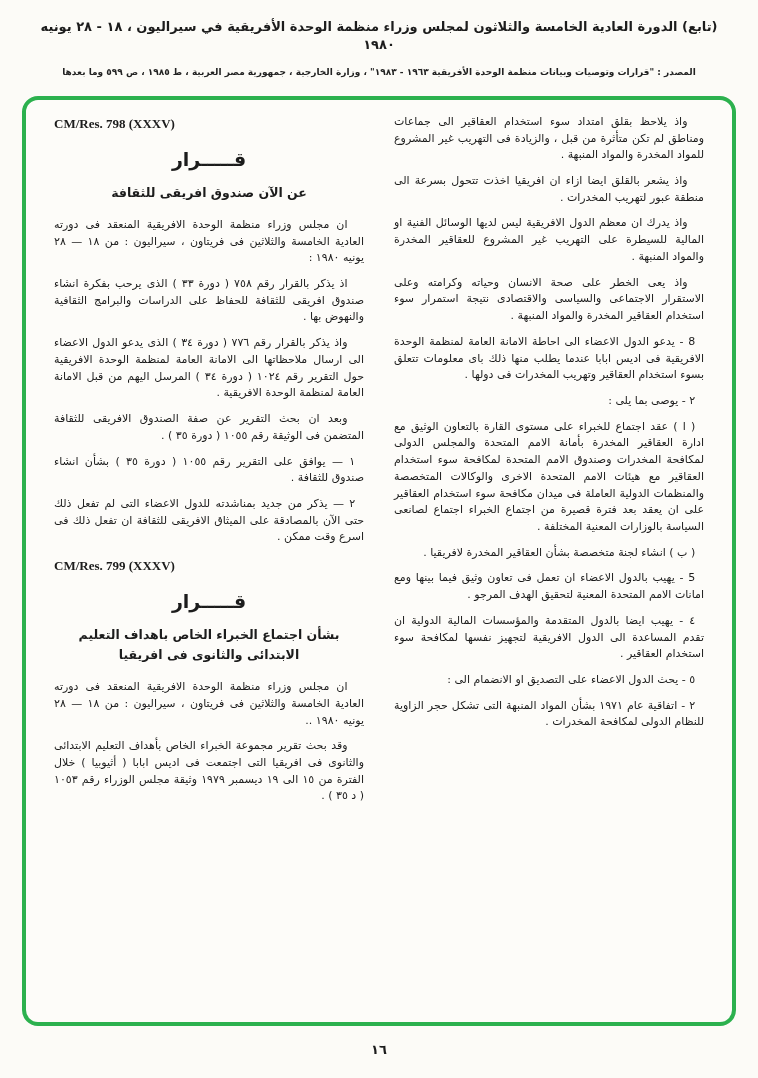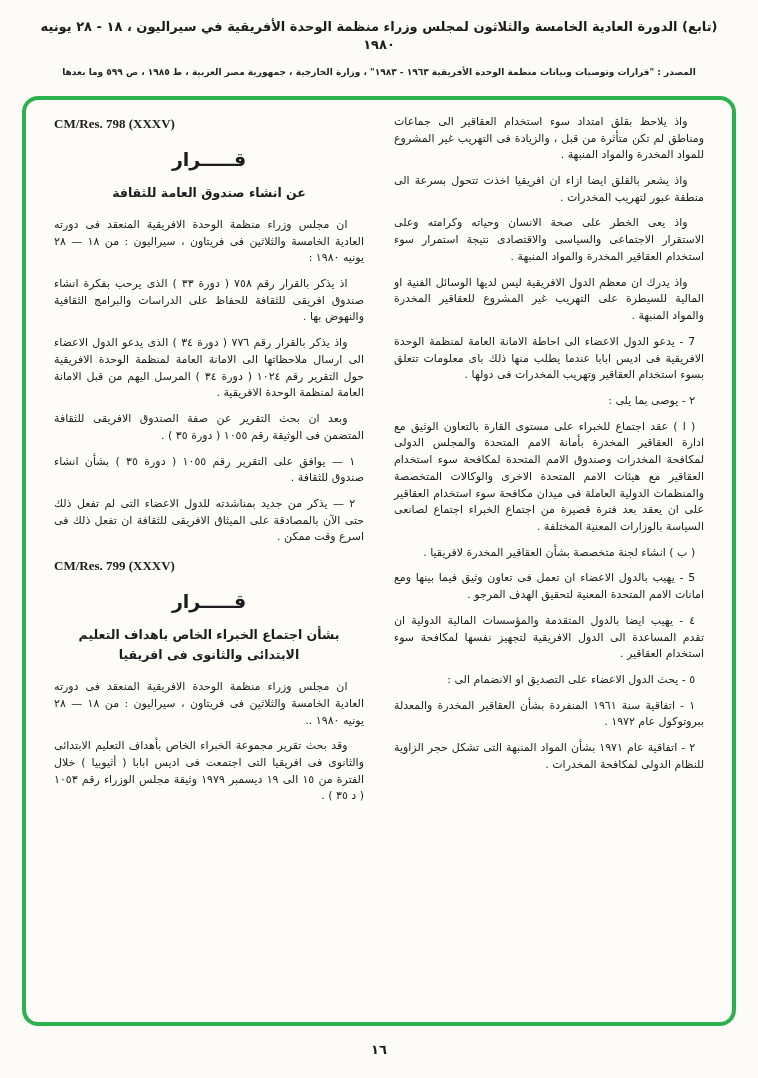--- a/index.html
+++ b/index.html
@@ -84,39 +84,38 @@
   <div class="header">
     <div class="hdr1">(تابع) الدورة العادية الخامسة والثلاثون لمجلس وزراء منظمة الوحدة الأفريقية في سيراليون ، ١٨ - ٢٨ يونيه ١٩٨٠</div>
     <div class="hdr2">المصدر : "قرارات وتوصيات وبيانات منظمة الوحدة الأفريقية ١٩٦٣ - ١٩٨٣" ، وزارة الخارجية ، جمهورية مصر العربية ، ط ١٩٨٥ ، ص ٥٩٩ وما بعدها</div>
   </div>
 
   <div class="content-box">
 
     <div class="col">
       <p class="para">واذ يلاحظ بقلق امتداد سوء استخدام العقاقير الى جماعات ومناطق لم تكن متأثرة من قبل ، والزيادة فى التهريب غير المشروع للمواد المخدرة والمواد المنبهة .</p>
       <p class="para">واذ يشعر بالقلق ايضا ازاء ان افريقيا اخذت تتحول بسرعة الى منطقة عبور لتهريب المخدرات .</p>
+      <p class="para">واذ يدرك ان معظم الدول الافريقية ليس لديها الوسائل الفنية او المالية للسيطرة على التهريب غير المشروع للعقاقير المخدرة والمواد المنبهة .</p>
       <p class="para">واذ يعى الخطر على صحة الانسان وحياته وكرامته وعلى الاستقرار الاجتماعى والسياسى والاقتصادى نتيجة استمرار سوء استخدام العقاقير المخدرة والمواد المنبهة .</p>
-      <p class="para">واذ يدرك ان معظم الدول الافريقية ليس لديها الوسائل الفنية او المالية للسيطرة على التهريب غير المشروع للعقاقير المخدرة والمواد المنبهة .</p>
-      <p class="para list-item">7 - يدعو الدول الاعضاء الى احاطة الامانة العامة لمنظمة الوحدة الافريقية فى اديس ابابا عندما يطلب منها ذلك باى معلومات تتعلق بسوء استخدام العقاقير وتهريب المخدرات فى دولها .</p>
+      <p class="para list-item">8 - يدعو الدول الاعضاء الى احاطة الامانة العامة لمنظمة الوحدة الافريقية فى اديس ابابا عندما يطلب منها ذلك باى معلومات تتعلق بسوء استخدام العقاقير وتهريب المخدرات فى دولها .</p>
       <p class="para list-item">٢ - يوصى بما يلى :</p>
       <p class="para list-item">( ا ) عقد اجتماع للخبراء على مستوى القارة بالتعاون الوثيق مع ادارة العقاقير المخدرة بأمانة الامم المتحدة والمجلس الدولى لمكافحة المخدرات وصندوق الامم المتحدة لمكافحة سوء استخدام العقاقير مع هيئات الامم المتحدة الاخرى والوكالات المتخصصة والمنظمات الدولية العاملة فى ميدان مكافحة سوء استخدام العقاقير على ان يعقد بعد فترة قصيرة من اجتماع الخبراء اجتماع لصانعى السياسة بالوزارات المعنية المختلفة .</p>
       <p class="para list-item">( ب ) انشاء لجنة متخصصة بشأن العقاقير المخدرة لافريقيا .</p>
       <p class="para list-item">5 - يهيب بالدول الاعضاء ان تعمل فى تعاون وثيق فيما بينها ومع امانات الامم المتحدة المعنية لتحقيق الهدف المرجو .</p>
       <p class="para list-item">٤ - يهيب ايضا بالدول المتقدمة والمؤسسات المالية الدولية ان تقدم المساعدة الى الدول الافريقية لتجهيز نفسها لمكافحة سوء استخدام العقاقير .</p>
       <p class="para list-item">٥ - يحث الدول الاعضاء على التصديق او الانضمام الى :</p>
-      <p class="para list-item">١ - اتفاقية سنة ١٩٦١ المنفردة بشأن العقاقير المخدرة والمعدلة ببروتوكول عام ١٩٧٢ .</p>
       <p class="para list-item">٢ - اتفاقية عام ١٩٧١ بشأن المواد المنبهة التى تشكل حجر الزاوية للنظام الدولى لمكافحة المخدرات .</p>
     </div>
 
     <div class="col">
 
       <div>
         <div class="resnum">CM/Res. 798 (XXXV)</div>
         <div class="res-title">قـــــرار</div>
-        <div class="res-subject">عن انشاء صندوق العامة للثقافة</div>
+        <div class="res-subject">عن الآن صندوق افريقى للثقافة</div>
         <p class="para">ان مجلس وزراء منظمة الوحدة الافريقية المنعقد فى دورته العادية الخامسة والثلاثين فى فريتاون ، سيراليون : من ١٨ — ٢٨ يونيه ١٩٨٠ :</p>
         <p class="para">اذ يذكر بالقرار رقم ٧٥٨ ( دورة ٣٣ ) الذى يرحب بفكرة انشاء صندوق افريقى للثقافة للحفاظ على الدراسات والبرامج الثقافية والنهوض بها .</p>
         <p class="para">واذ يذكر بالقرار رقم ٧٧٦ ( دورة ٣٤ ) الذى يدعو الدول الاعضاء الى ارسال ملاحظاتها الى الامانة العامة لمنظمة الوحدة الافريقية حول التقرير رقم ١٠٢٤ ( دورة ٣٤ ) المرسل اليهم من قبل الامانة العامة لمنظمة الوحدة الافريقية .</p>
         <p class="para">وبعد ان بحث التقرير عن صفة الصندوق الافريقى للثقافة المتضمن فى الوثيقة رقم ١٠٥٥ ( دورة ٣٥ ) .</p>
         <p class="para list-item">١ — يوافق على التقرير رقم ١٠٥٥ ( دورة ٣٥ ) بشأن انشاء صندوق للثقافة .</p>
         <p class="para list-item">٢ — يذكر من جديد بمناشدته للدول الاعضاء التى لم تفعل ذلك حتى الآن بالمصادقة على الميثاق الافريقى للثقافة ان تفعل ذلك فى اسرع وقت ممكن .</p>
       </div>
 
       <div class="res-block-2">
         <div class="resnum">CM/Res. 799 (XXXV)</div>

